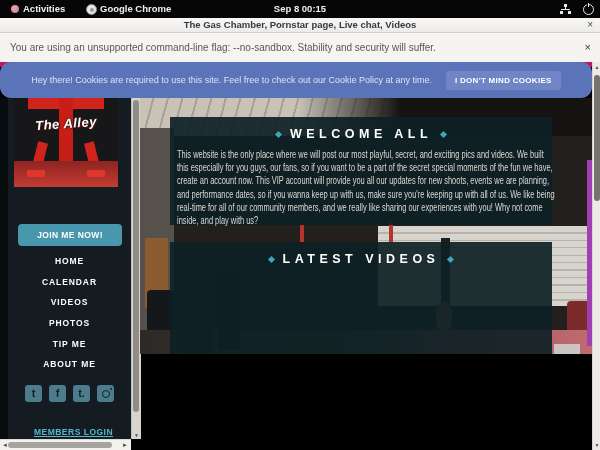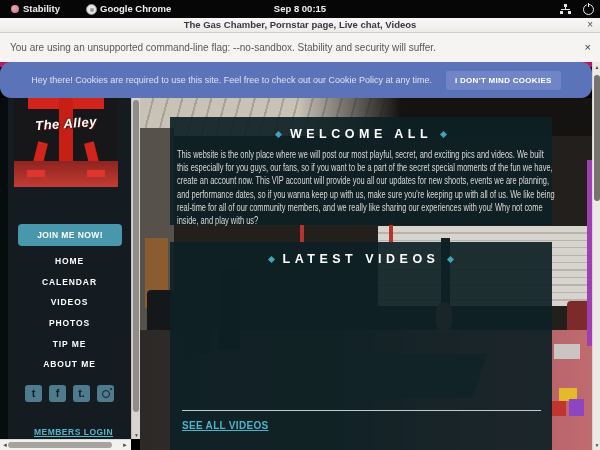--- a/index.html
+++ b/index.html
@@ -80,21 +80,21 @@
   .side-vscroll{left:131px;top:98px;width:9px;height:341px;background:#d8d4d0;border-left:1px solid #c4c0bb;}
   .side-vscroll .thumb{position:absolute;left:1px;top:2px;width:6px;height:312px;background:#908c87;border-radius:3px;}
   .side-vscroll .arr{position:absolute;left:0;right:0;bottom:1px;text-align:center;font-size:5px;color:#4c4c4c;}
   
   .hscroll{left:0;top:439px;width:131px;height:11px;background:#f3f1ee;border-top:1px solid #ddd9d4;}
   .hscroll .arrL,.hscroll .arrR{position:absolute;top:0;line-height:10px;font-size:6px;color:#4c4c4c;}
   .hscroll .arrL{left:2px;} .hscroll .arrR{right:3px;}
   .hscroll .thumb{position:absolute;left:8px;top:2px;width:104px;height:6px;background:#a7a39e;border-radius:3px;}
 
   
-  .main{left:140px;top:98px;width:452px;height:352px;background:#221f1d;overflow:hidden;}
+  .main{left:140px;top:98px;width:452px;height:256px;background:#221f1d;overflow:hidden;}
   .bg-ceiling{position:absolute;left:0;top:0;width:100%;height:38px;
               background:repeating-linear-gradient(105deg,#c8c2b7 0 12px,#a8a197 12px 14px);}
   .bg-ceiling-dark{position:absolute;left:35%;right:0;top:0;height:38px;
               background:linear-gradient(90deg,rgba(21,19,17,0),#151311 35%);}
   .bg-leftwall{position:absolute;left:0;top:30px;width:34px;height:205px;background:#56524b;}
   .bg-cabinet{position:absolute;left:5px;top:140px;width:23px;height:70px;background:#8a5c30;}
   .bg-chair{position:absolute;left:7px;top:192px;width:27px;height:92px;background:#15181a;border-radius:4px;}
   .bg-brick{position:absolute;left:238px;top:128px;width:214px;height:80px;
             background:repeating-linear-gradient(#d7d4ce 0 6px,#b7b3ac 6px 7.5px);}
   .bg-couch{position:absolute;left:427px;top:203px;width:25px;height:31px;background:#7d2a2a;border-radius:4px 4px 0 0;}
@@ -130,21 +130,21 @@
   .vscroll{left:592px;top:62px;width:8px;height:388px;background:#eceae7;border-left:1px solid #d8d5d1;}
   .vscroll .arrU{position:absolute;left:0;right:0;top:2px;text-align:center;font-size:5px;color:#4c4c4c;}
   .vscroll .arrD{position:absolute;left:0;right:0;bottom:2px;text-align:center;font-size:5px;color:#4c4c4c;}
   .vscroll .thumb{position:absolute;left:0.5px;top:13px;width:6px;height:126px;background:#76726e;border-radius:3px;}
 </style>
 </head>
 <body>
 
 <div class="abs topbar">
   <span class="act-dot"></span>
-  <div class="item" style="left:23px;">Stability</div>
+  <div class="item" style="left:23px;">Activities</div>
   <span class="chrome-ico"></span>
   <div class="item" style="left:100px;">Google Chrome</div>
   <div class="item" style="left:0;right:0;text-align:center;">Sep 8 00:15</div>
   <div class="sys-icons">
     <span class="net-ico">
         <span class="n1"></span>
         <span class="n2"></span>
         <span class="n3"></span>
       </span>
     <span class="pwr-ico"></span>

